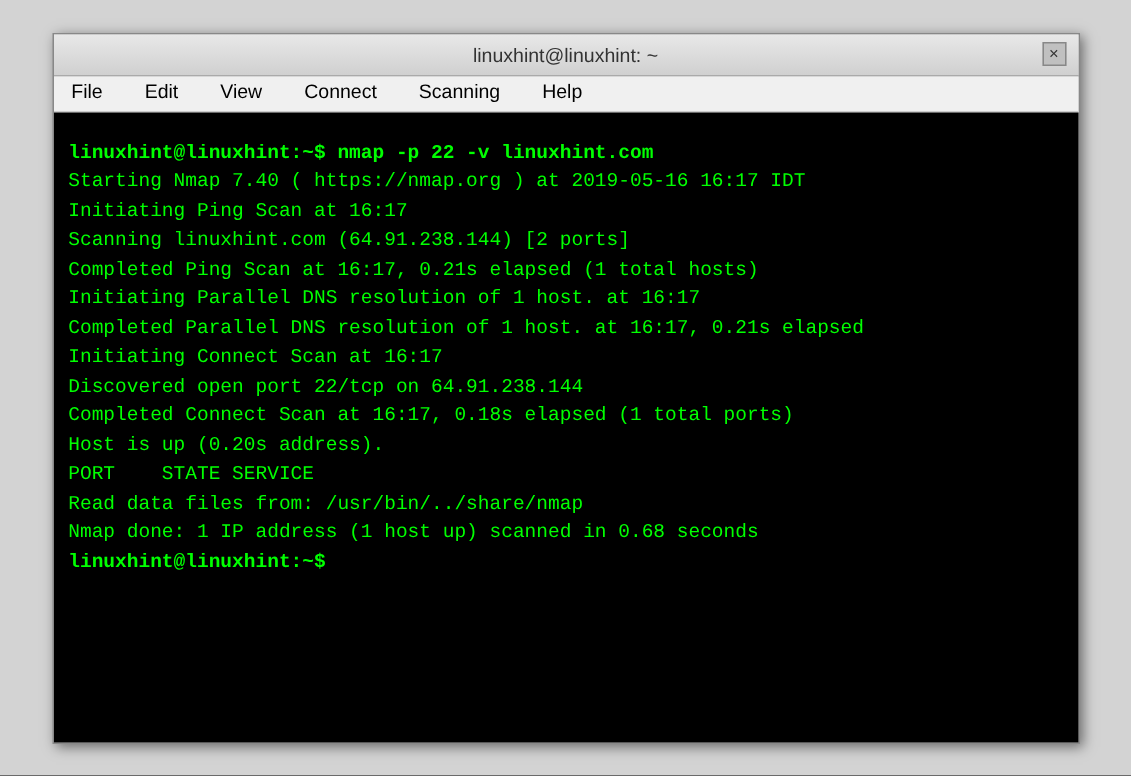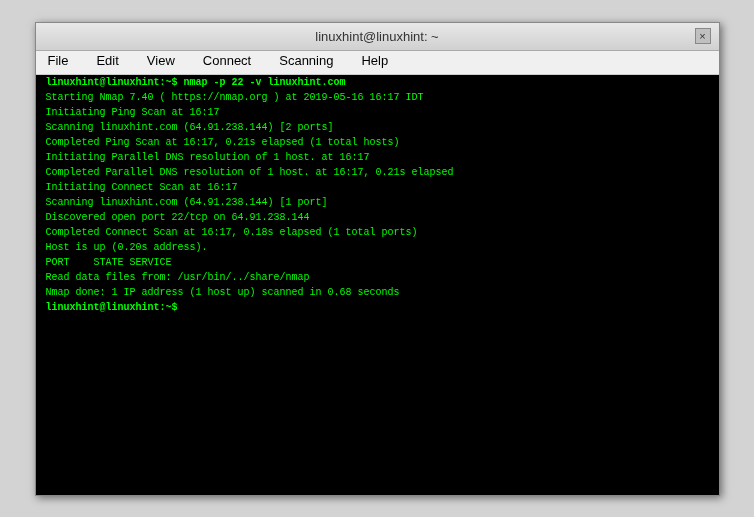--- a/index.html
+++ b/index.html
@@ -70,23 +70,23 @@
     .menu-item {
       padding: 2px 8px;
       font-size: 13px;
       color: #000;
       cursor: pointer;
     }
 
     .terminal-body {
       background: #000;
       flex: 1;
-      padding: 0 10px;
+      padding: 17px 10px;
       font-family: 'Courier New', Courier, monospace;
-      font-size: 10px;
+      font-size: 13px;
       color: #00ff00;
       line-height: 1.5;
       min-height: 420px;
       overflow: hidden;
     }
 
     .line {
       white-space: pre;
     }
 
@@ -114,21 +114,20 @@
   <div class="terminal-body">
   <div class="line bold">linuxhint@linuxhint:~$ nmap -p 22 -v linuxhint.com</div>
       <div class="line"></div>
       <div class="line">Starting Nmap 7.40 ( https://nmap.org ) at 2019-05-16 16:17 IDT</div>
       <div class="line">Initiating Ping Scan at 16:17</div>
       <div class="line">Scanning linuxhint.com (64.91.238.144) [2 ports]</div>
       <div class="line">Completed Ping Scan at 16:17, 0.21s elapsed (1 total hosts)</div>
       <div class="line">Initiating Parallel DNS resolution of 1 host. at 16:17</div>
       <div class="line">Completed Parallel DNS resolution of 1 host. at 16:17, 0.21s elapsed</div>
       <div class="line">Initiating Connect Scan at 16:17</div>
-      <div class="line">Scanning linuxhint.com (64.91.238.144) [1 port]</div>
       <div class="line">Discovered open port 22/tcp on 64.91.238.144</div>
       <div class="line">Completed Connect Scan at 16:17, 0.18s elapsed (1 total ports)</div>
       <div class="line">Host is up (0.20s address).</div>
       <div class="line">PORT    STATE SERVICE</div>
       <div class="line"></div>
       <div class="line">Read data files from: /usr/bin/../share/nmap</div>
       <div class="line">Nmap done: 1 IP address (1 host up) scanned in 0.68 seconds</div>
       <div class="line bold">linuxhint@linuxhint:~$</div>
     </div>
 </div>

